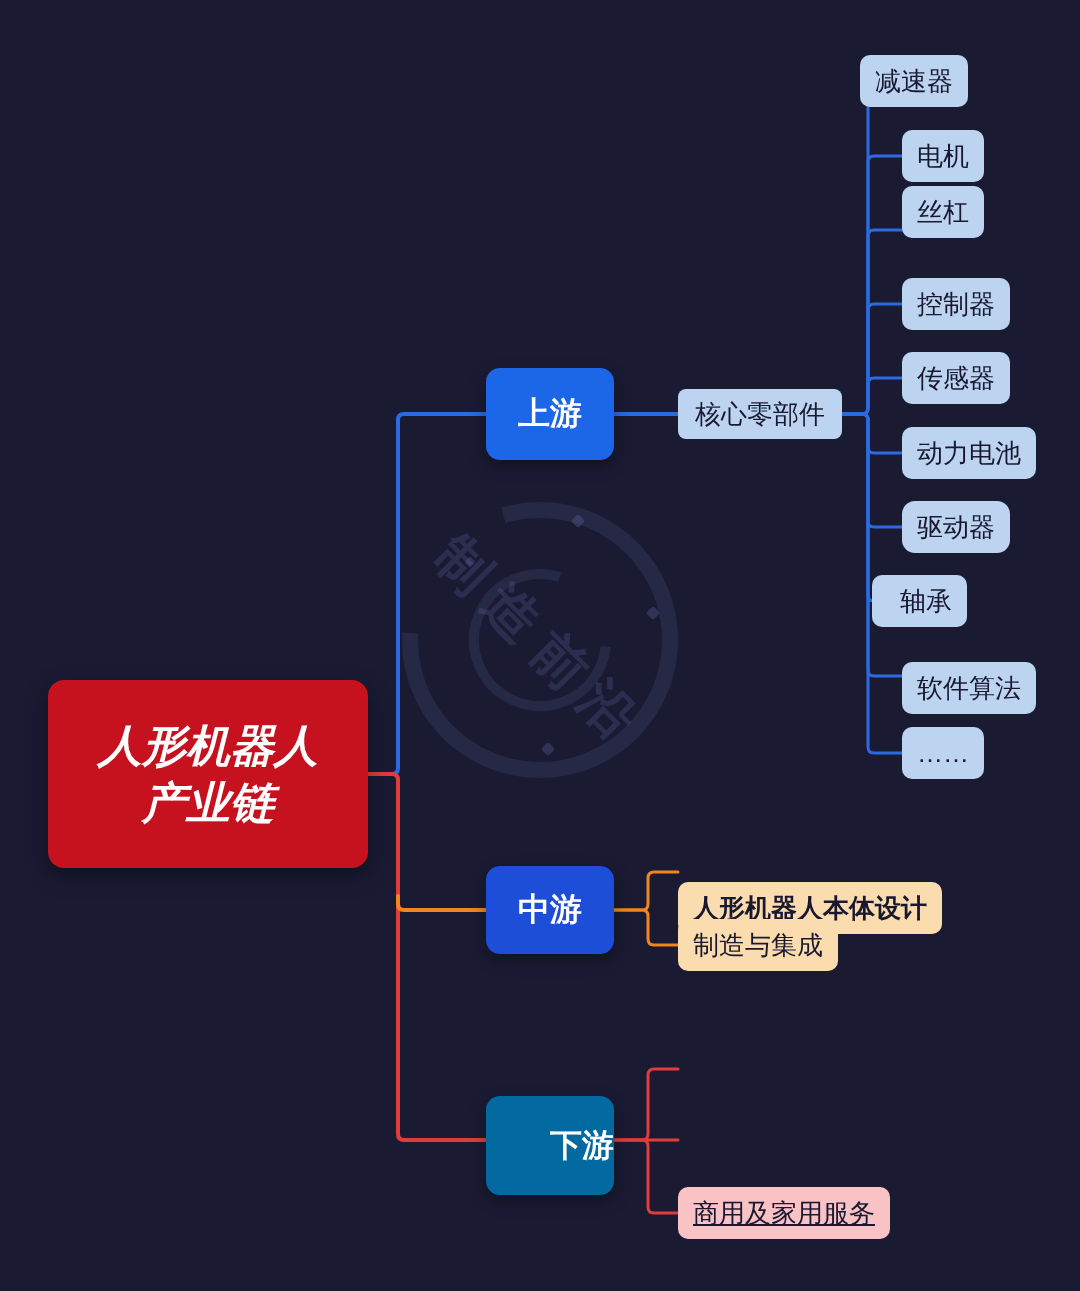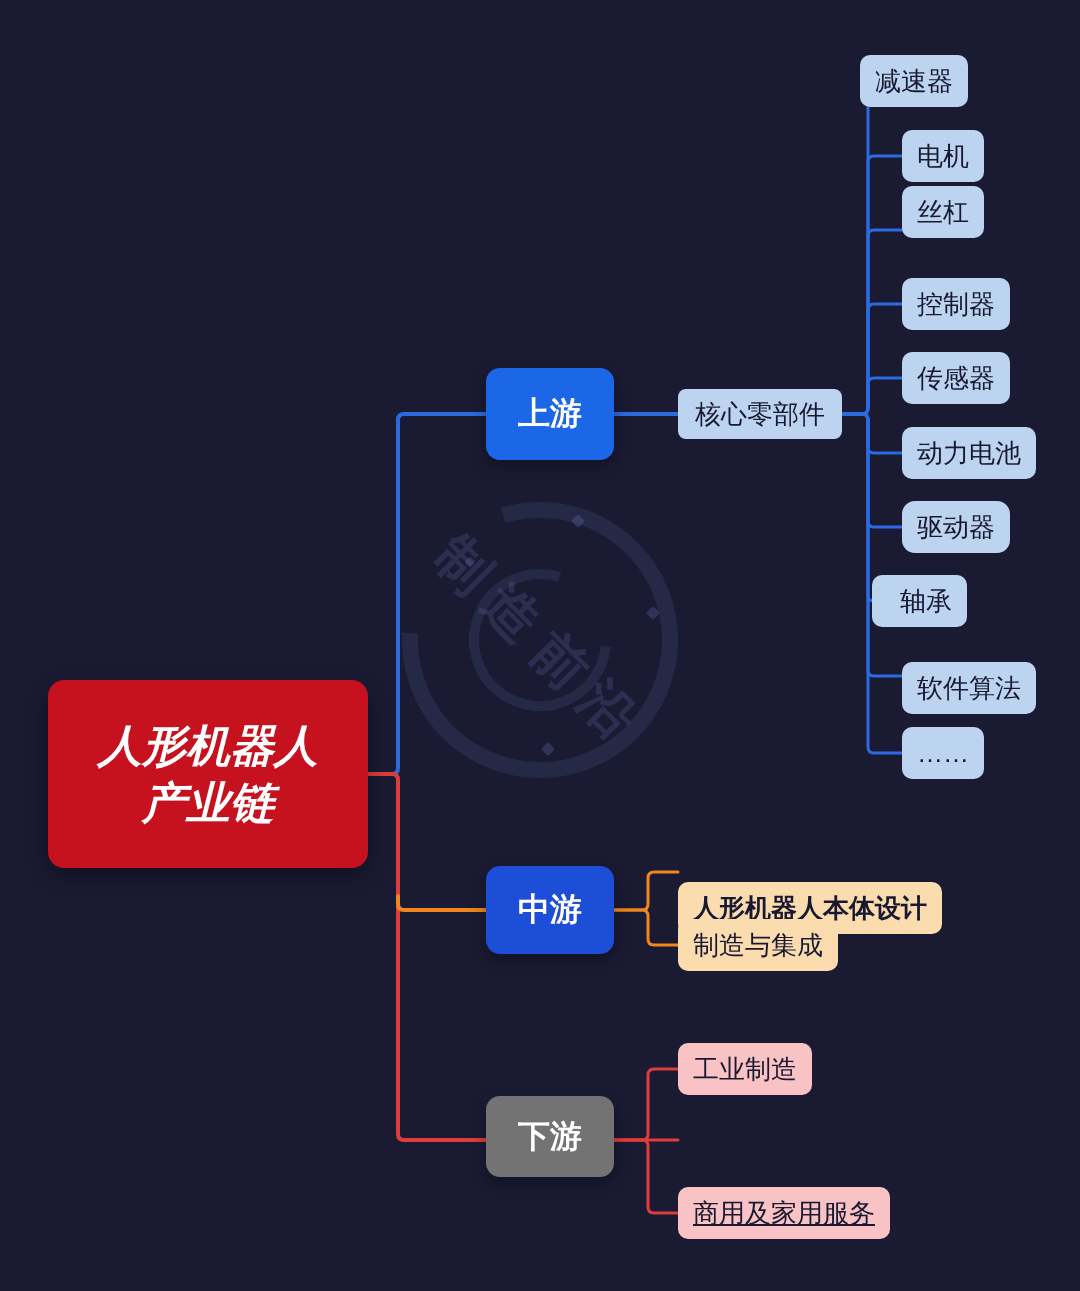--- a/index.html
+++ b/index.html
@@ -24,21 +24,21 @@
   }
 
   
   .branch{
     width:128px;display:flex;align-items:center;justify-content:center;
     color:#ffffff;font-size:32px;font-weight:bold;border-radius:14px;
     box-shadow:0 6px 16px rgba(0,0,0,0.35);
   }
   .branch-up{left:486px;top:368px;height:92px;background:#1c66e8;}
   .branch-mid{left:486px;top:866px;height:88px;background:#1d4ed8;}
-  .branch-down{left:486px;top:1096px;height:81px;background:#737373;}
+  .branch-down{left:486px;top:1096px;height:99px;background:#0369a1;justify-content:flex-end;}
 
   
   .leaf{
     height:52px;line-height:52px;padding:0 15px;border-radius:10px;
     font-size:26px;color:#181830;
   }
   .leaf-blue{background:#bcd4f0;}
   .leaf-orange{background:#fbdcae;}
   .leaf-pink{background:#f9c2c4;}
   .group-node{
@@ -138,16 +138,15 @@
 
   <div class="node branch branch-mid">
     <span>中游</span>
   </div>
   <div class="node leaf leaf-orange" style="left:678px;top:882px;font-weight:bold;">人形机器人本体设计</div>
   <div class="node leaf leaf-orange" style="left:678px;top:919px;">制造与集成</div>
 
   <div class="node branch branch-down">
     <span>下游</span>
   </div>
-  <div class="node leaf leaf-pink" style="left:678px;top:1043px;">工业制造</div>
   <div class="node leaf leaf-pink" style="left:678px;top:1187px;text-decoration:underline;">商用及家用服务</div>
 
 </div>
 
 </body></html>

